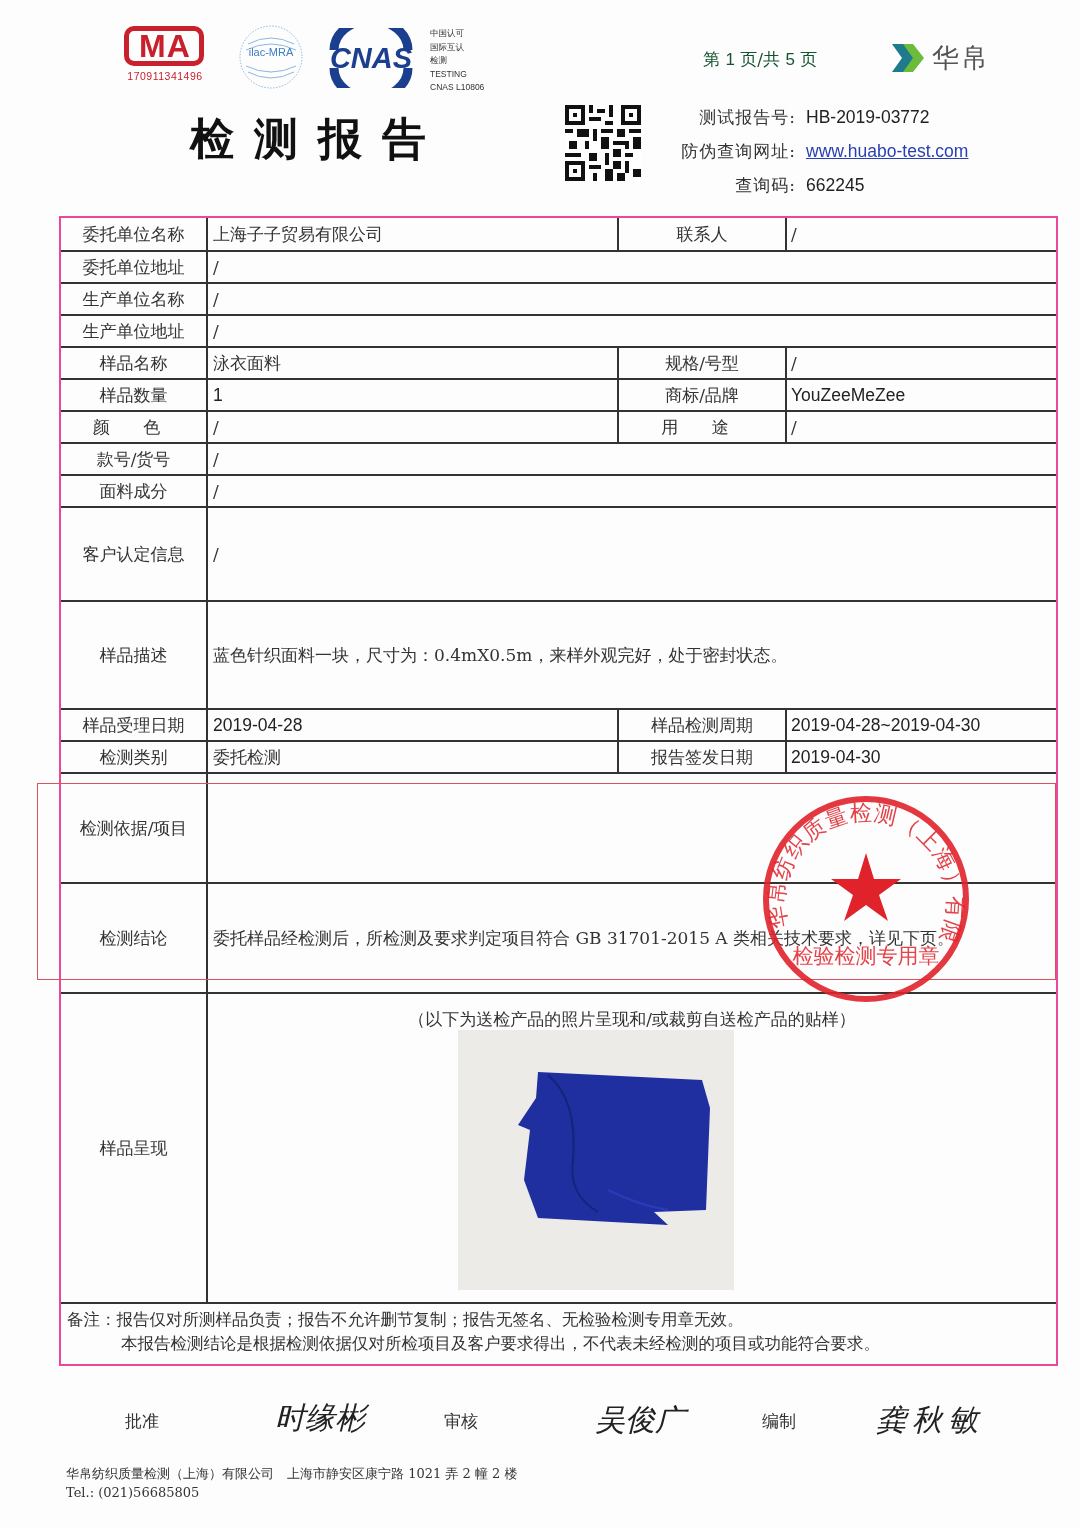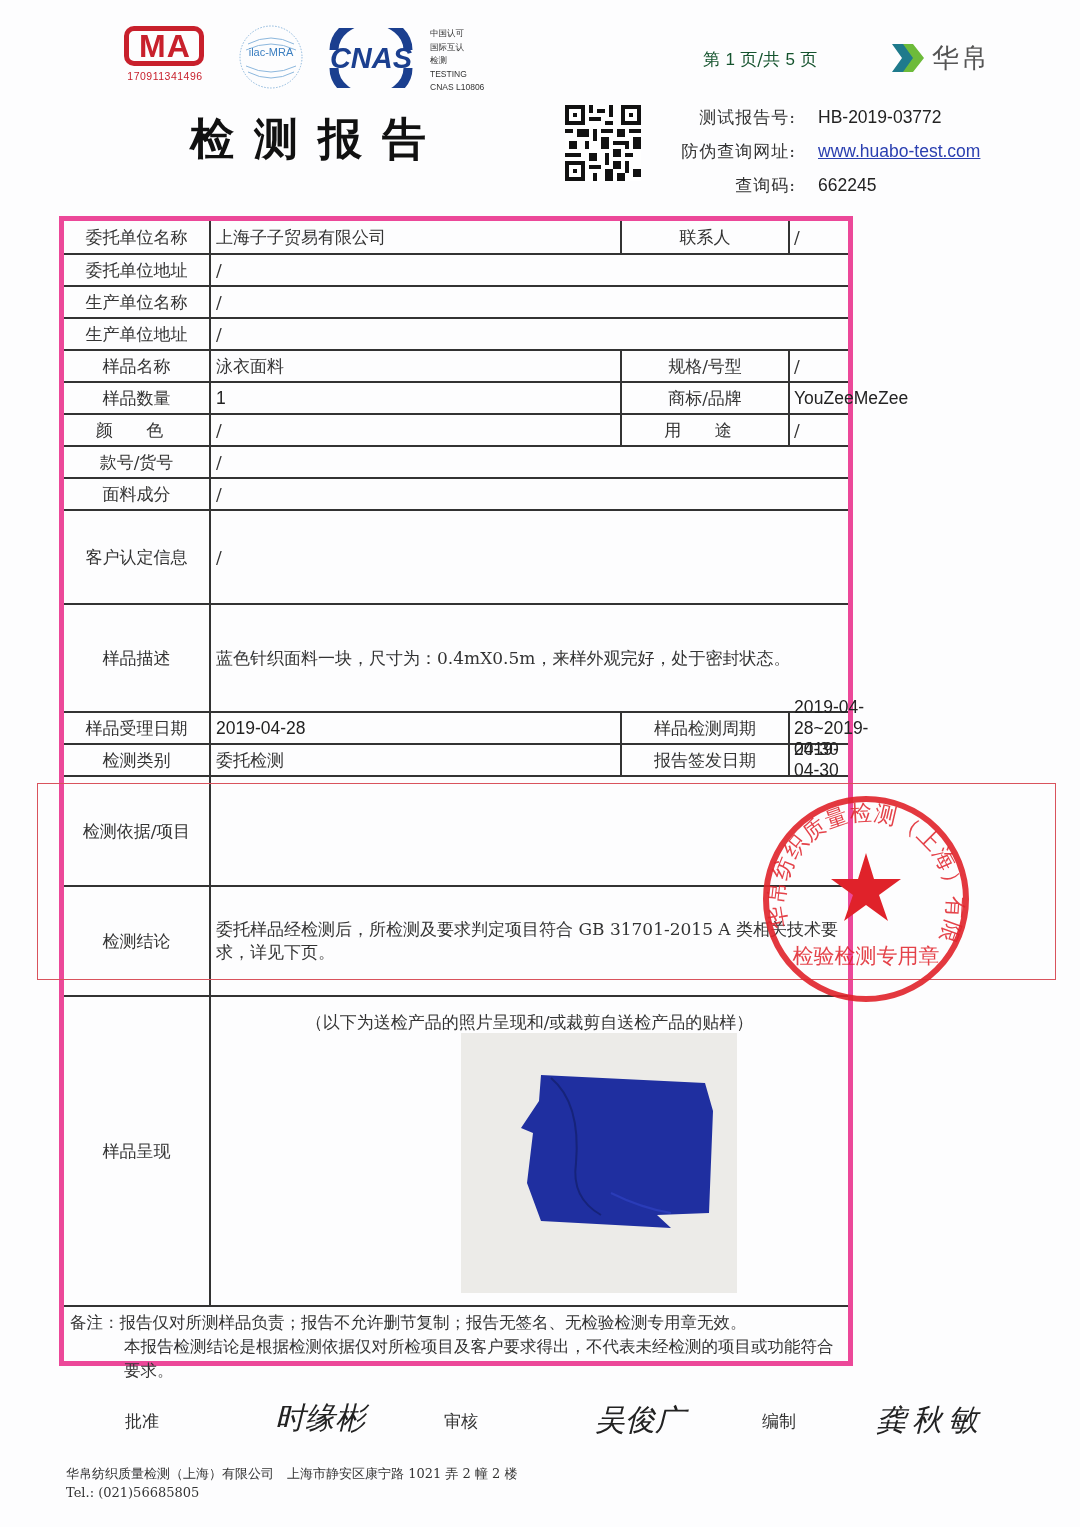--- a/index.html
+++ b/index.html
@@ -20,25 +20,25 @@
   .cnas-side { left: 430px; top: 27px; font-family: "Liberation Sans", sans-serif; font-size: 8.5px; line-height: 13.5px; color: #333; }
   .title { left: 190px; top: 110px; font-family: "DejaVu Sans", sans-serif; font-weight: bold; font-size: 44px; letter-spacing: 20px; color: #111; }
   .qr { left: 565px; top: 105px; width: 76px; height: 76px; }
   .page-info { left: 703px; top: 48px; font-size: 17px; color: #14532d; }
   .page-info b { font-family: "Liberation Sans", sans-serif; font-weight: normal; }
   .brand { left: 890px; top: 40px; height: 36px; display: flex; align-items: center; }
   .brand-name { font-family: "DejaVu Sans", sans-serif; font-size: 27px; color: #555; margin-left: 6px; letter-spacing: 2px; }
   .meta { left: 660px; top: 100px; width: 400px; font-size: 17px; }
   .meta-row { display: flex; height: 34px; align-items: center; }
   .meta-label { width: 136px; text-align: right; letter-spacing: 1px; color: #333; }
-  .meta-val { margin-left: 22px; font-family: "Liberation Sans", sans-serif; font-size: 17.5px; color: #222; }
+  .meta-val { margin-left: 10px; font-family: "Liberation Sans", sans-serif; font-size: 17.5px; color: #222; }
   .meta-link { color: #2a3fb0; text-decoration: underline; }
 
   
-  .tbl { left: 59px; top: 216px; width: 794px; height: 1150px; border: 5px solid #ec4899; box-sizing: border-box; }
+  .tbl { left: 59px; top: 216px; width: 999px; height: 1150px; border: 2px solid #ec4899; box-sizing: border-box; }
   .row { position: absolute; left: 0; right: 0; border-bottom: 2px solid #333; box-sizing: border-box; }
   .cell { position: absolute; top: 0; bottom: 0; display: flex; align-items: center; box-sizing: border-box; font-size: 17px; color: #333; }
   .lbl { left: 0; width: 147px; justify-content: center; border-right: 2px solid #333; }
   .val { left: 147px; padding-left: 5px; }
   .val-full { right: 0; }
   .val-half { width: 411px; border-right: 2px solid #333; }
   .lbl2 { left: 558px; width: 168px; justify-content: center; border-right: 2px solid #333; }
   .val2 { left: 726px; right: 0; padding-left: 4px; }
   .sans { font-family: "Liberation Sans", sans-serif; font-size: 17.5px; color: #222; }
   .spaced { letter-spacing: 14px; }

